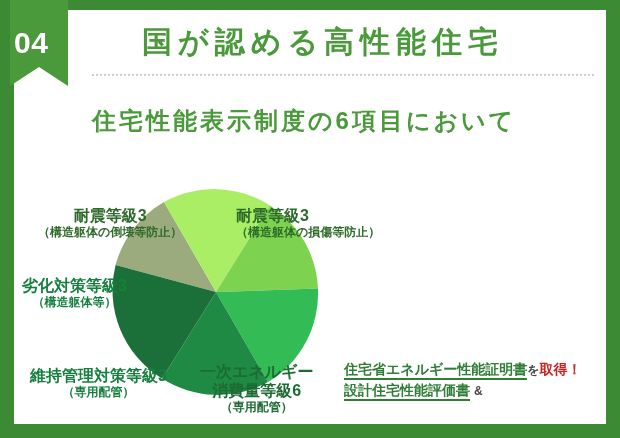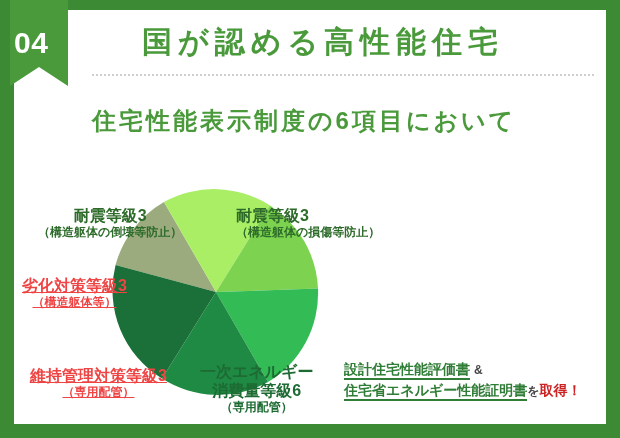--- a/index.html
+++ b/index.html
@@ -100,21 +100,21 @@
   }
   .hole-l1{font-size:15px;font-weight:bold;color:#222222;}
   .hole-l2{font-size:15px;font-weight:bold;color:#d9a430;}
   .hole-l3{font-size:15px;font-weight:bold;color:#222222;}
 
   
   .lbl{position:absolute;line-height:1.2;white-space:nowrap;}
   .lbl .t1{font-size:16px;font-weight:bold;display:block;}
   .lbl .t2{font-size:12px;font-weight:bold;display:block;}
   .lbl.dark{color:#2d6b2a;}
-  .lbl.green{color:#ef4444;text-decoration:underline;}
+  .lbl.green{color:#15803d;}
   .lbl.deep{color:#1d6b33;}
 
   .lbl-quake-collapse{left:24px;top:196px;text-align:center;}
   .lbl-quake-damage{left:222px;top:196px;text-align:left;}
   .lbl-wind{left:252px;top:264px;text-align:left;}
   .lbl-degrade{left:8px;top:266px;text-align:center;}
   .lbl-maint{left:16px;top:356px;text-align:center;}
   .lbl-energy{left:186px;top:352px;text-align:center;}
 
   
@@ -187,23 +187,23 @@
       </div>
 
       <div class="lbl deep lbl-energy">
         <span class="t1">一次エネルギー</span>
         <span class="t1">消費量等級6</span>
         <span class="t2">（専用配管）</span>
       </div>
 
       <div class="note">
         <span class="note-row">
+          <span class="note-doc">住宅省エネルギー性能証明書</span><span class="note-wo">を</span><span class="note-get">取得！</span>
+        </span>
+        <span class="note-row">
           <span class="note-doc">設計住宅性能評価書</span>
           <span class="note-amp">&amp;</span>
         </span>
-        <span class="note-row">
-          <span class="note-doc">住宅省エネルギー性能証明書</span><span class="note-wo">を</span><span class="note-get">取得！</span>
-        </span>
       </div>
 
     </div>
   </div>
 </div>
 
 </body></html>

